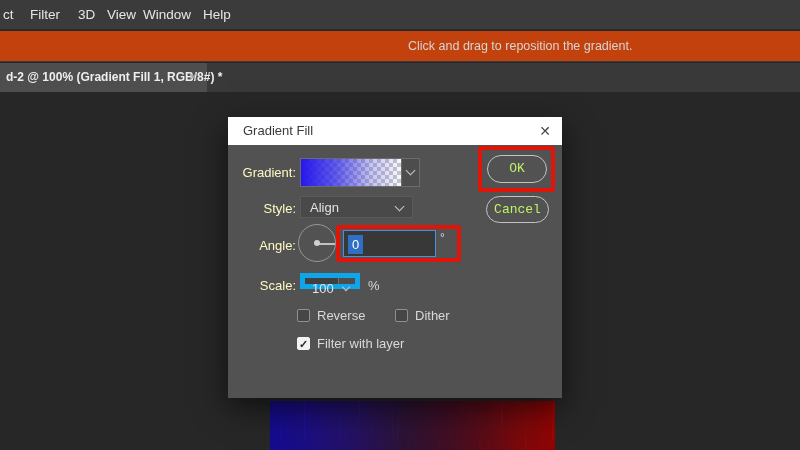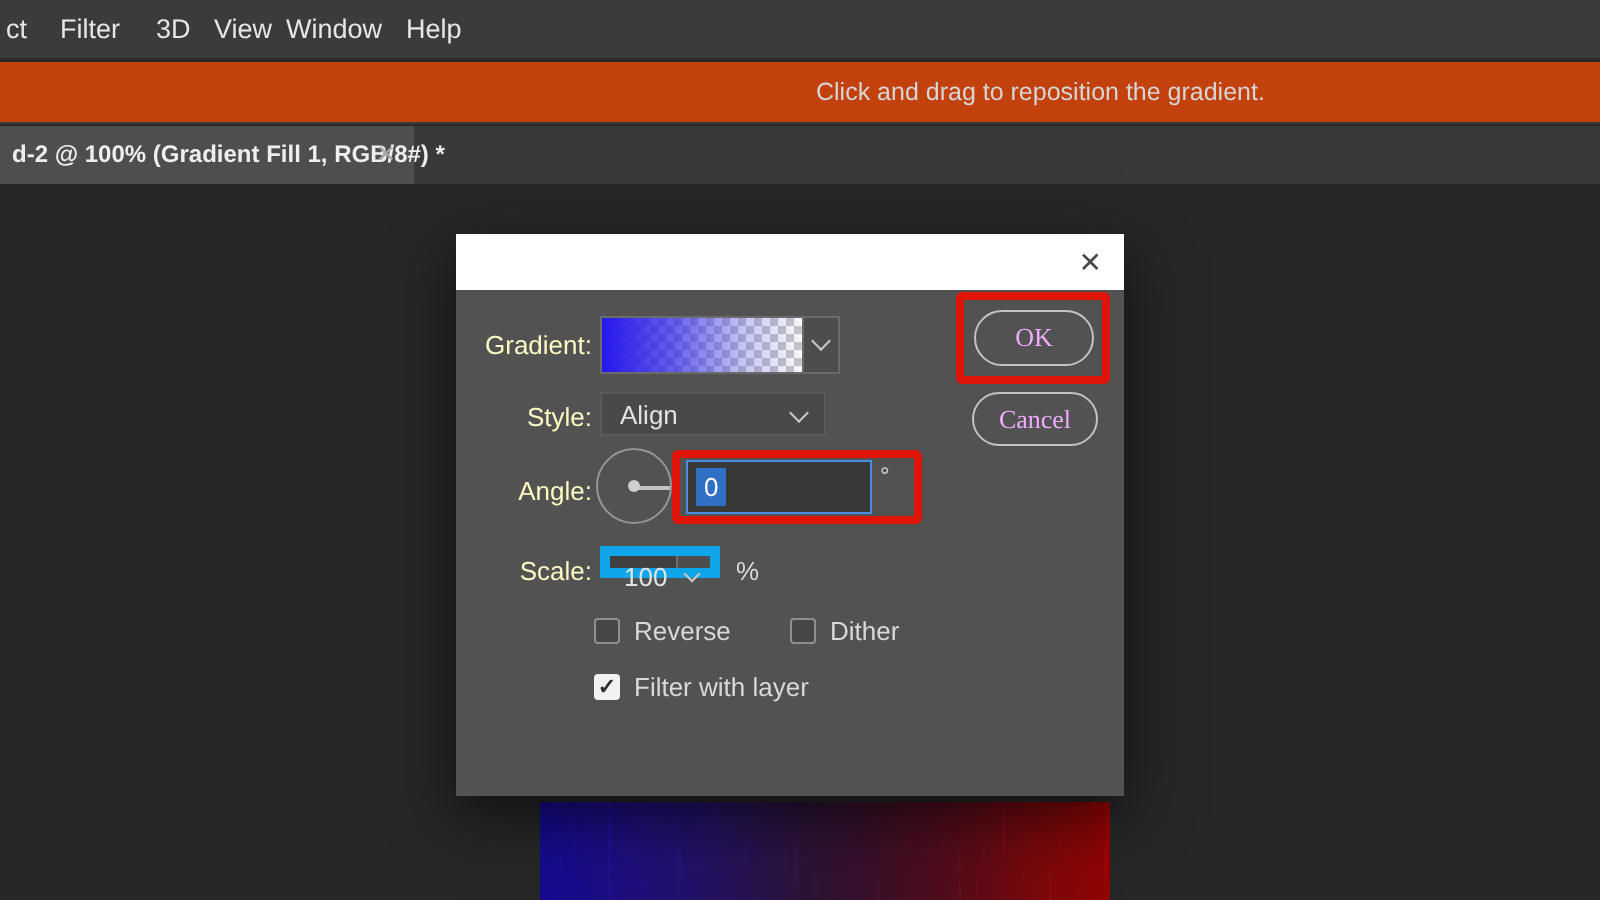--- a/index.html
+++ b/index.html
@@ -79,21 +79,21 @@
 
   
   .checkbox { position:absolute; width:13px; height:13px; background:#464646; border:1px solid #8f8f8f; border-radius:2px; }
   .checkbox.checked { background:#f2f2f2; border-color:#f2f2f2; color:#2e2e2e; font-size:11px; font-weight:bold; line-height:12px; text-align:center; }
   .cb-label { position:absolute; color:#d9d9d9; font-size:13px; }
   .cb-reverse { left:69px; top:192px; }  .cb-reverse-label { left:89px; top:191px; }
   .cb-dither { left:167px; top:192px; }  .cb-dither-label { left:187px; top:191px; }
   .cb-align { left:69px; top:220px; }    .cb-align-label { left:89px; top:219px; }
 
   
-  .btn-pill { position:absolute; border:1px solid #c3c3c3; border-radius:14px; background:transparent; color:#f0abfc; font-size:13px; text-align:center; font-family:Liberation Serif, serif; }
+  .btn-pill { position:absolute; border:1px solid #c3c3c3; border-radius:14px; background:transparent; color:#bef264; font-size:13px; text-align:center; font-family:Liberation Mono, monospace; }
   .btn-ok { left:259px; top:38px; width:60px; height:28px; line-height:26px; }
   .btn-cancel { left:258px; top:79px; width:63px; height:27px; line-height:25px; }
   .btn-reset { position:absolute; left:70px; top:245px; width:121px; height:26px; line-height:24px; background:#454545; border:1px solid #6a6a6a; color:#e2e2e2; font-size:13px; text-align:center; }
 
   
   .annot { position:absolute; border:4px solid #de1508; border-radius:3px; pointer-events:none; }
   .annot-ok { left:250px; top:29px; width:77px; height:46px; }
   .annot-angle { left:108px; top:108px; width:125px; height:37px; }
 </style>
 </head>
@@ -126,20 +126,21 @@
       <filter id="fur">
         <feTurbulence type="fractalNoise" baseFrequency="0.35 0.02" numOctaves="3" seed="7"></feTurbulence>
         <feColorMatrix type="matrix" values="0 0 0 0 0  0 0 0 0 0  0 0 0 0 0  0.8 0.8 0.8 0 0"></feColorMatrix>
       </filter>
       <rect width="285" height="49" filter="url(#fur)"></rect>
     </svg>
   </div>
 
   <div class="dialog">
     <div class="dialog-titlebar">
+      <span class="dialog-title">Gradient Fill</span>
       <span class="dialog-close">✕</span>
     </div>
 
     <span class="dlg-label lbl-gradient">Gradient:</span>
     <div class="gradient-swatch">
       <div class="gradient-overlay"></div>
       <div class="gradient-dd">
         <span class="chev"></span>
       </div>
     </div>

